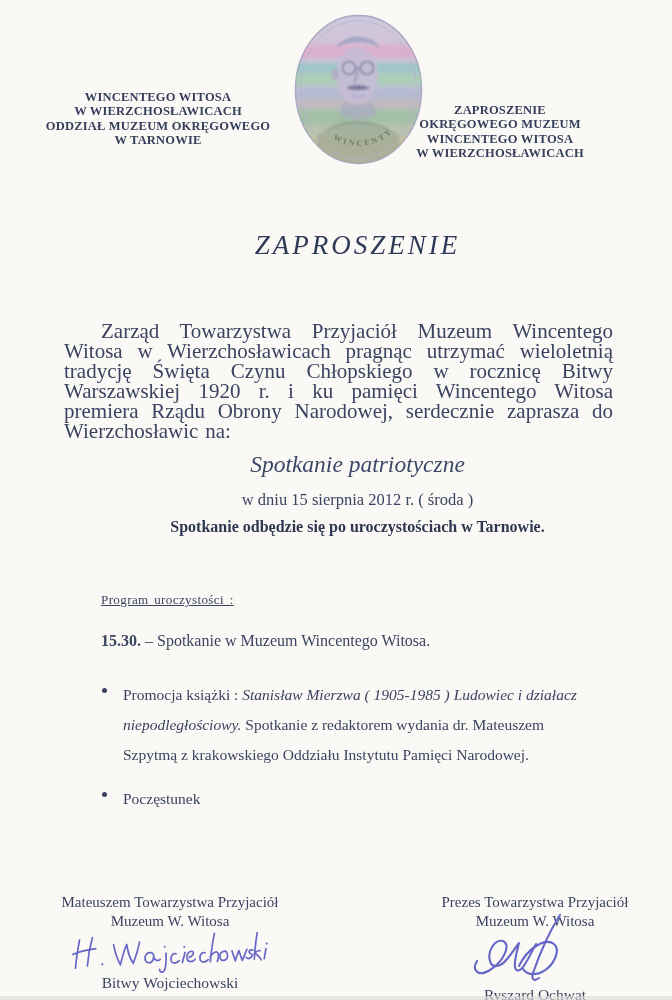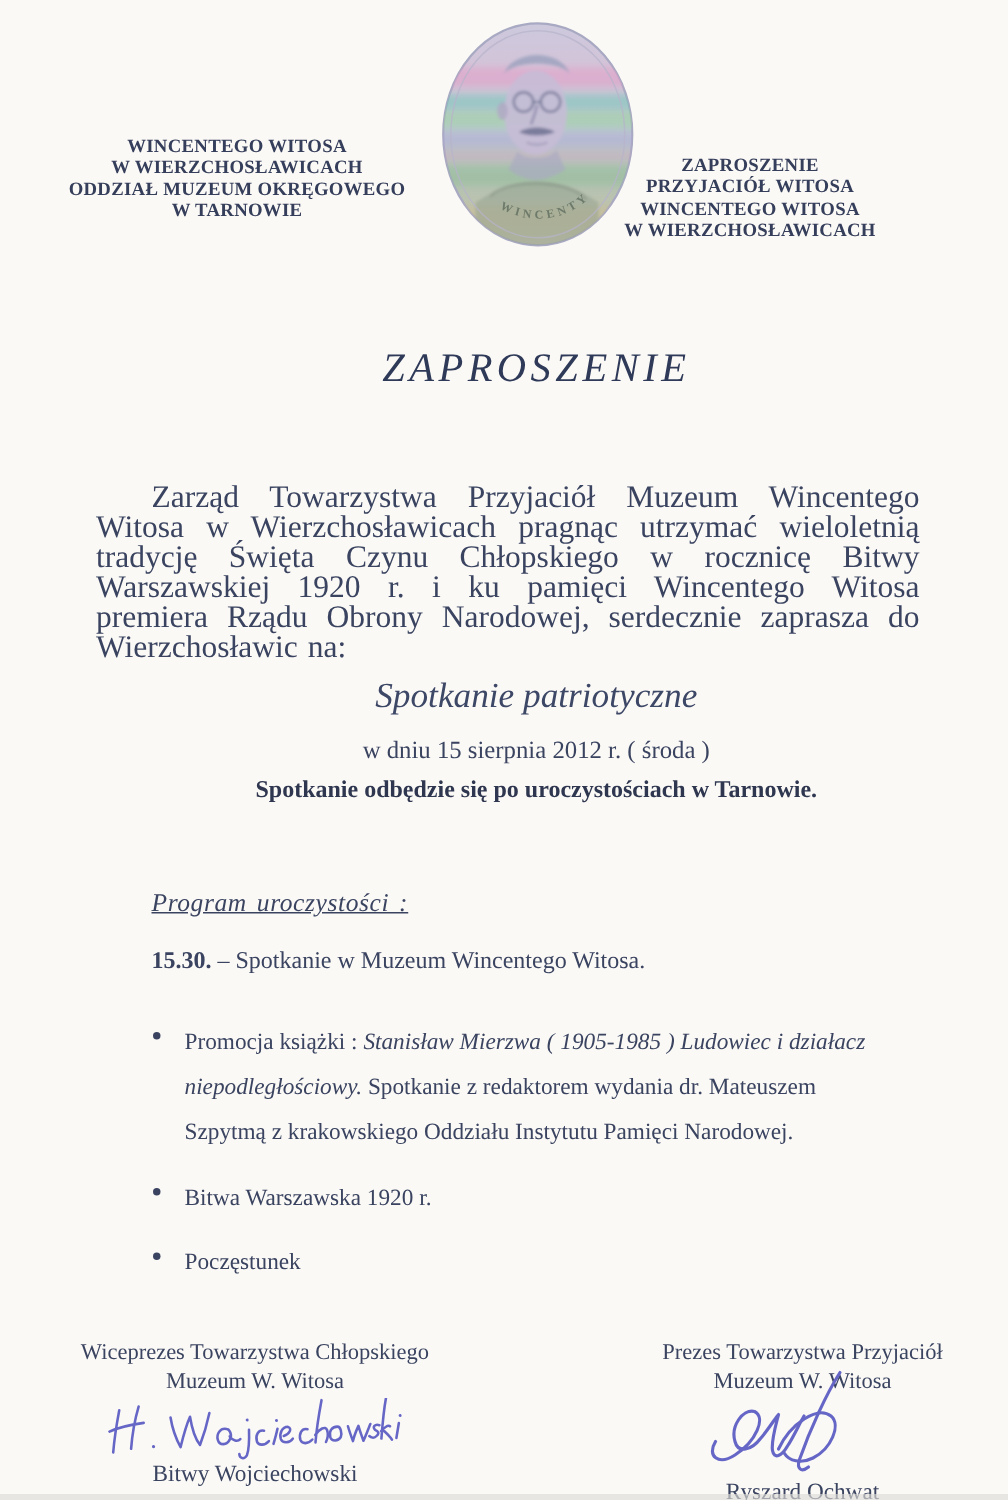--- a/index.html
+++ b/index.html
@@ -42,21 +42,21 @@
   .event-date{
     position:absolute;left:40px;top:490px;width:635px;
     text-align:center;font-size:16.5px;
   }
   .event-note{
     position:absolute;left:40px;top:518px;width:635px;
     text-align:center;font-size:16px;font-weight:bold;color:#2e374f;
   }
   .program-heading{
     position:absolute;left:101px;top:592px;
-    font-style:italic;font-size:17px;text-decoration:underline;
+    font-size:13px;text-decoration:underline;
     letter-spacing:.4px;word-spacing:2px;
   }
   .time-line{
     position:absolute;left:101px;top:632px;font-size:16px;
   }
   .time-line .t{font-weight:bold;}
   .bullets{
     position:absolute;left:100px;top:680px;width:492px;
     list-style:none;margin:0;padding:0;
   }
@@ -143,21 +143,21 @@
 
   <div class="org org-left">
     <div>WINCENTEGO WITOSA</div>
     <div>W WIERZCHOSŁAWICACH</div>
     <div>ODDZIAŁ MUZEUM OKRĘGOWEGO</div>
     <div>W TARNOWIE</div>
   </div>
 
   <div class="org org-right">
     <div>ZAPROSZENIE</div>
-    <div>PRZYJACIÓŁ WITOSA</div>
+    <div>OKRĘGOWEGO MUZEUM</div>
     <div>WINCENTEGO WITOSA</div>
     <div>W WIERZCHOSŁAWICACH</div>
   </div>
 
   <div class="doc-title">ZAPROSZENIE</div>
 
   <p class="intro">Zarząd Towarzystwa Przyjaciół Muzeum Wincentego Witosa w Wierzchosławicach pragnąc utrzymać wieloletnią tradycję Święta Czynu Chłopskiego w rocznicę Bitwy Warszawskiej 1920 r. i ku pamięci Wincentego Witosa premiera Rządu Obrony Narodowej, serdecznie zaprasza do Wierzchosławic na:</p>
 
   <div class="event-name">Spotkanie patriotyczne</div>
   <div class="event-date">w dniu 15 sierpnia 2012 r. ( środa )</div>
@@ -168,29 +168,26 @@
   <div class="time-line">
     <span class="t">15.30.</span>
     <span>– Spotkanie w Muzeum Wincentego Witosa.</span>
   </div>
 
   <ul class="bullets">
     <li>
       <span>Promocja książki :  </span><span class="it">Stanisław Mierzwa ( 1905-1985 ) Ludowiec i działacz niepodległościowy.</span><span> Spotkanie z redaktorem wydania dr. Mateuszem Szpytmą z krakowskiego Oddziału Instytutu Pamięci Narodowej.</span>
     </li>
     <li>
-      <span>Bitwa Warszawska 1920 r.</span><span class="it"></span><span></span>
-    </li>
-    <li>
       <span>Poczęstunek</span><span class="it"></span><span></span>
     </li>
   </ul>
 
   <div class="sig-block sig-left">
-    <div>Wiceprezes Towarzystwa Chłopskiego</div>
+    <div>Mateuszem Towarzystwa Przyjaciół</div>
     <div>Muzeum W. Witosa</div>
     <svg class="sig-svg-left" width="196" height="42" viewBox="0 0 196 42" xmlns="http://www.w3.org/2000/svg" aria-hidden="true">
       <g stroke="#6566c6" stroke-width="1.7" fill="none" stroke-linecap="round" stroke-linejoin="round" transform="rotate(-2 98 21)">
         <path d="M8,5 C6,14 4,24 3,33 M21,3 C18,12 16,22 15,31 M1,19 C8,16 15,15 24,14"></path>
         <circle cx="30" cy="30" r="1.1" fill="#6566c6" stroke="none"></circle>
         <path d="M42,11 C43,19 46,27 48,31 C50,24 53,15 55,11 C56,19 58,26 61,30 C64,23 67,13 68,9"></path>
         <path d="M79,20 C75,19 72,23 73,27 C74,31 79,31 81,27 C83,24 81,20 79,20 M81,25 C83,28 86,29 88,27"></path>
         <circle cx="93" cy="14.5" r="1" fill="#6566c6" stroke="none"></circle>
         <path d="M94,21 C94,27 94,33 92,38 C90,41 87,40 87,37"></path>
         <path d="M104,22 C100,21 98,25 99,29 C100,32 104,32 107,29"></path>

